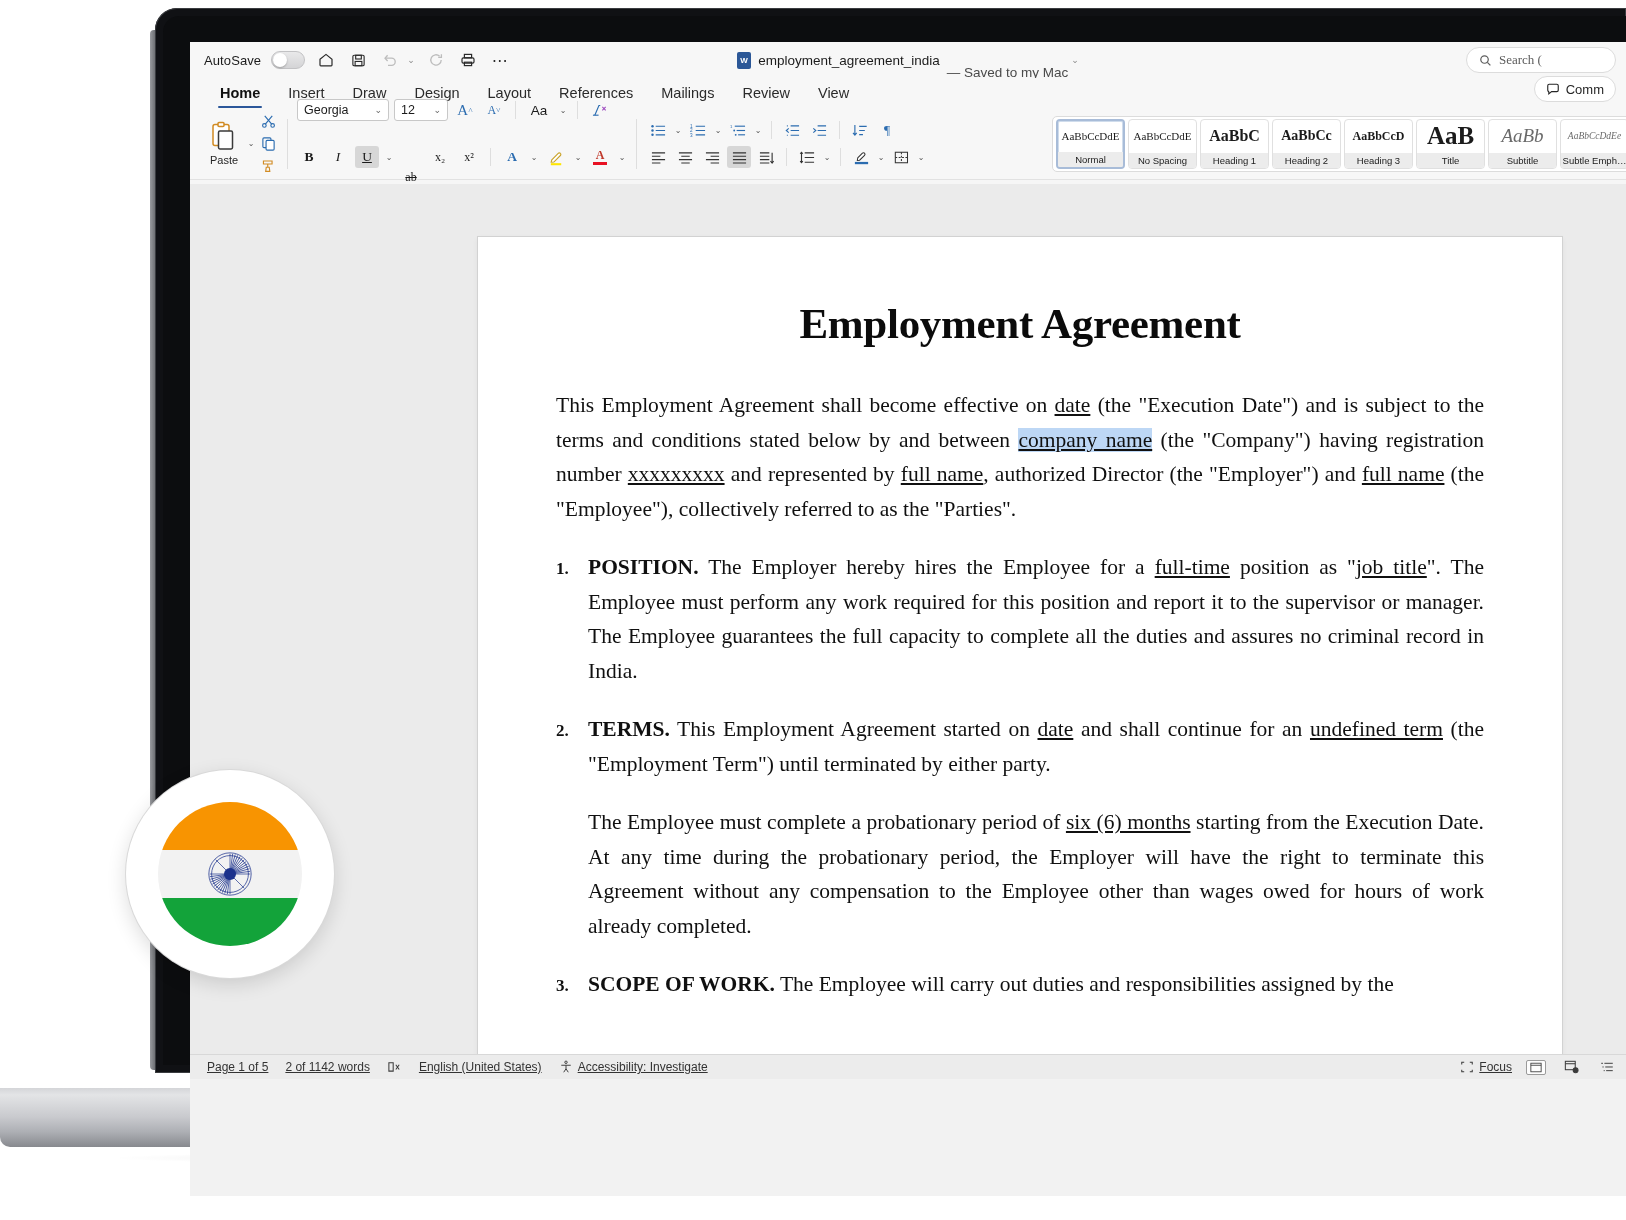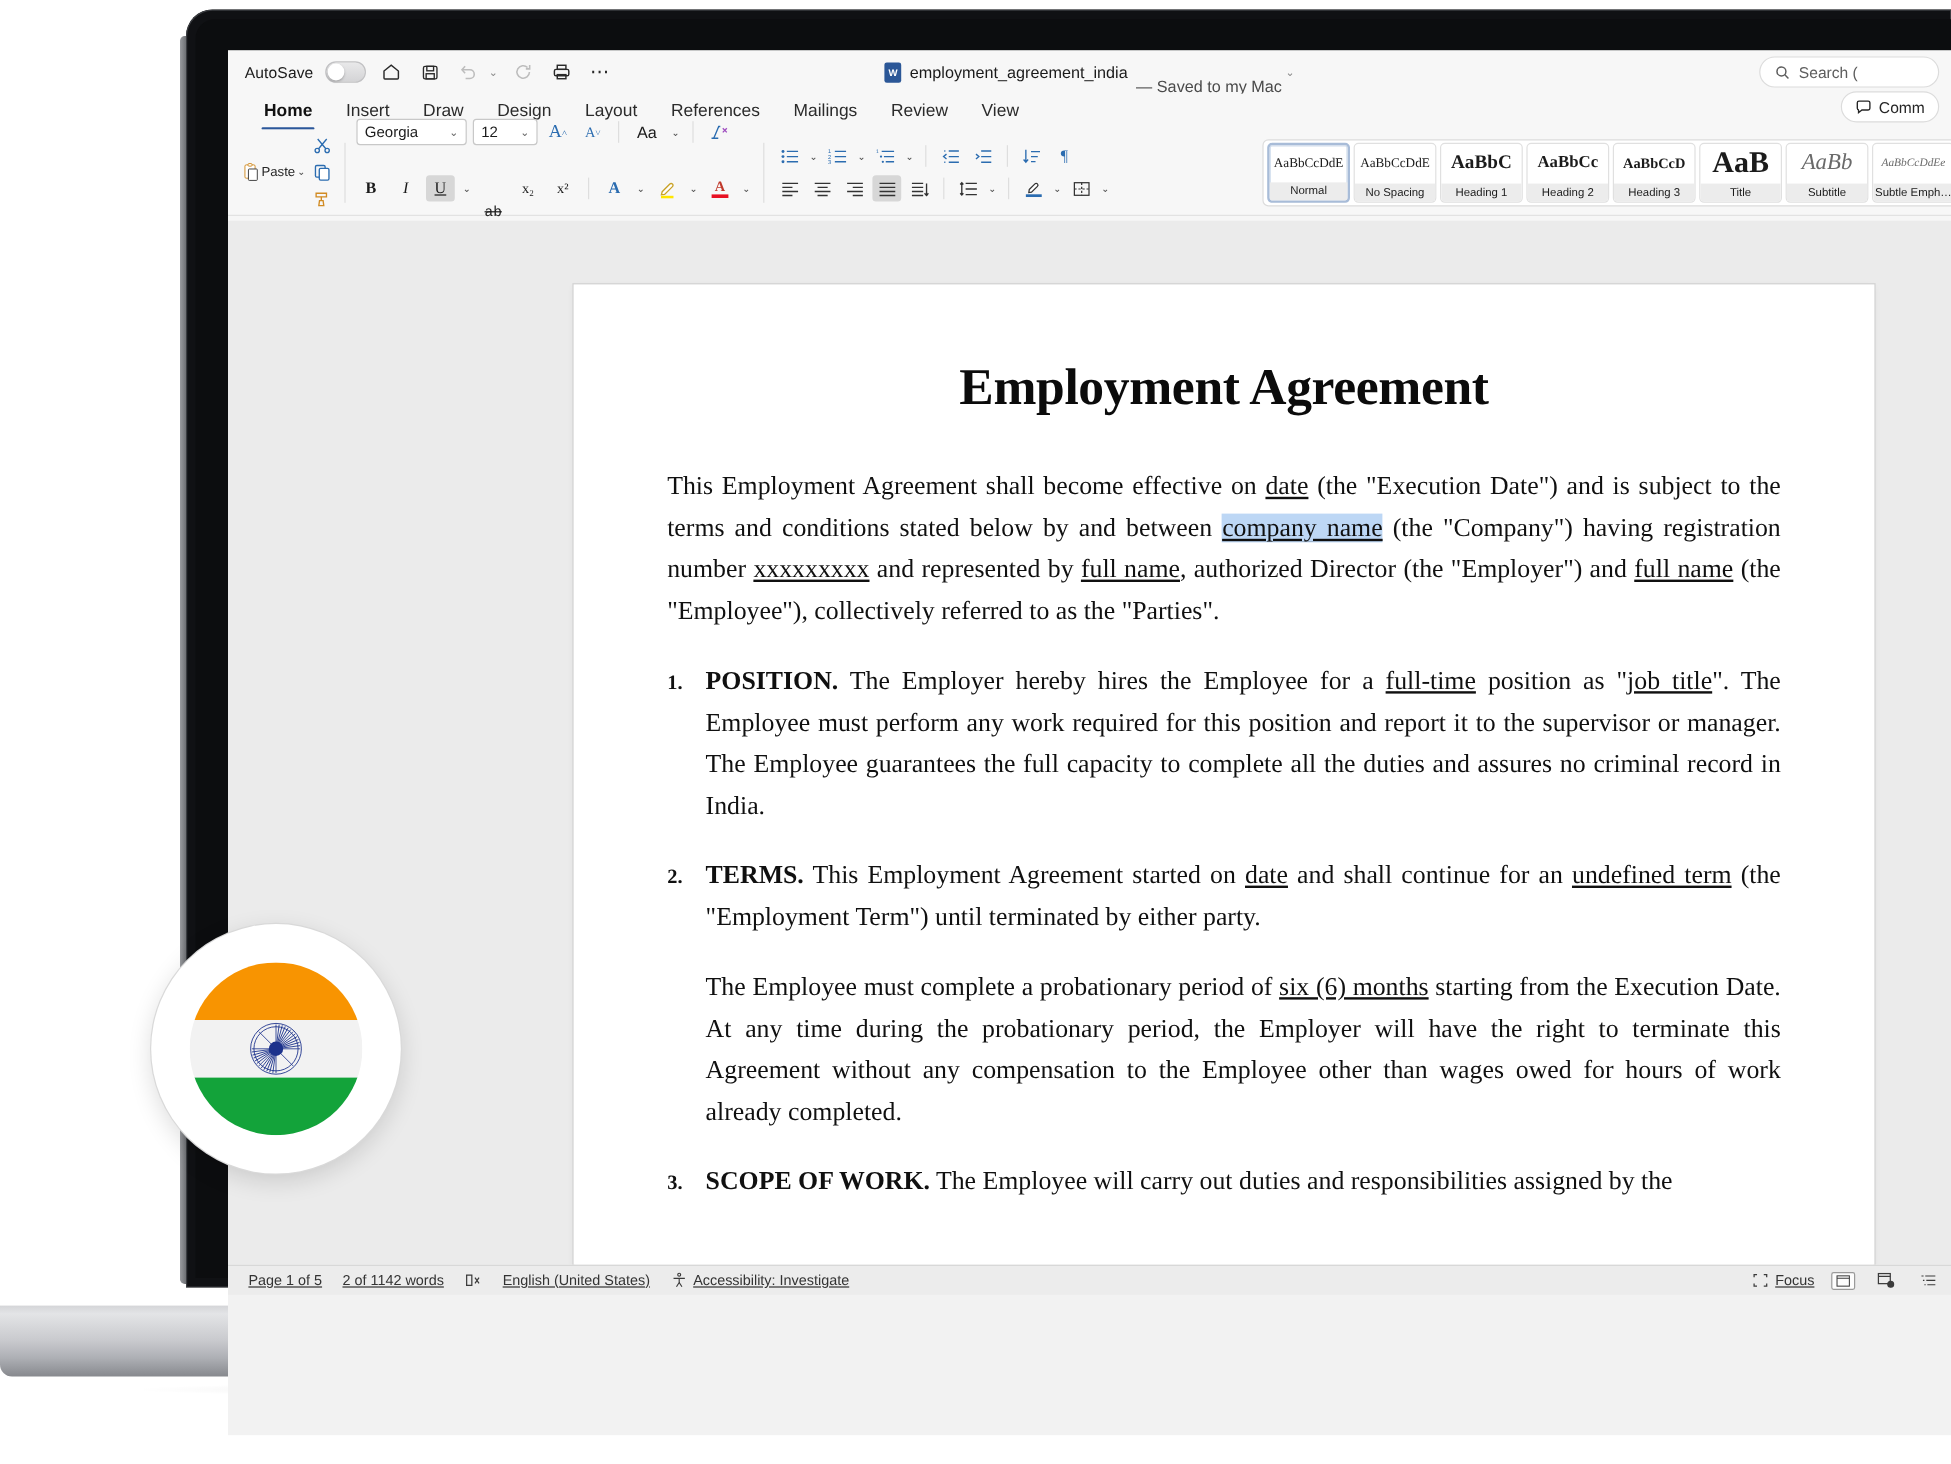--- a/index.html
+++ b/index.html
@@ -91,20 +91,21 @@
     color:#fff; font-size:8px; font-weight:bold;
   }
   .doc-title { font-size:13.5px; color:#1b1b1b; }
   .doc-saved { font-size:13.5px; color:#4a4a4a;margin-top:24px; }
   .tb-right { position:absolute; right:10px; top:5px; display:flex; align-items:center; }
   .search-pill {
     display:flex; align-items:center; gap:7px;
     height:26px; padding:0 12px; border-radius:13px;
     background:#ffffff; border:1px solid #dcdcdc; color:#5d5d5d; font-size:13px;
     min-width: 150px;
+    font-family: Liberation Serif, serif;
   }
 
   
   .ribbon-tabs {
     display:flex; align-items:flex-end; gap:0; height:30px; padding-left:16px; background:#f7f7f7;
     position:relative;
   }
   .rtab {
     font-size:14.5px; color:#2b2b2b; padding: 0 14px; height:28px; line-height:26px;
     position:relative; white-space:nowrap;text-align:right;
@@ -123,21 +124,21 @@
 
   
   .ribbon {
     height: 72px; background:#f7f7f7; display:flex; align-items:center;
     padding-left:12px; position:relative; border-bottom:1px solid #e2e2e2;
   }
   .rgroup { display:flex; align-items:center; height:64px; }
   .rsep { width:1px; height:50px; background:#dedede; margin:0 9px; }
 
   
-  .paste-btn { display:flex; flex-direction:row; align-items:center; width:44px; color:#262626; }
+  .paste-btn { display:flex; flex-direction:column; align-items:center; width:44px; color:#262626; }
   .paste-label { font-size:11px; margin-top:1px; }
   .mini-col { display:flex; flex-direction:column; gap:4px; margin-left:2px; align-items:center; }
   .mini-icon { width:20px; height:18px; display:flex; align-items:center; justify-content:center; color:#3a3a3a;}
 
   
   .font-grid { display:flex; flex-direction:column; gap:5px; }
   .font-row { display:flex; align-items:center; gap:5px; }
   .combo {
     height:22px; border:1px solid #c8c8c8; border-radius:3px; background:#fff;
     display:flex; align-items:center; padding:0 6px; font-size:12.5px; color:#1b1b1b;
@@ -413,21 +414,21 @@
               <div class="tbtn" style="font-family:'Liberation Serif',serif;font-weight:bold;">
                   <span>B</span>
                 </div>
               <div class="tbtn" style="font-family:'Liberation Serif',serif;font-style:italic;">
                   <span>I</span>
                 </div>
               <div class="tbtn active" style="font-family:'Liberation Serif',serif;text-decoration:underline;">
                   <span>U</span>
                 </div>
               <span class="sm-chev">⌄</span>
-              <div class="tbtn" style="font-family:Liberation Mono, monospace;text-decoration:line-through;font-size:12px;margin-top:40px;">
+              <div class="tbtn" style="font-family:Liberation Serif, serif;text-decoration:line-through;font-size:12px;margin-top:40px;">
                   <span>ab</span>
                 </div>
               <div class="tbtn" style="font-family:'Liberation Serif',serif;font-size:12px;">
                   <span>x₂</span>
                 </div>
               <div class="tbtn" style="font-family:'Liberation Serif',serif;font-size:12px;">
                   <span>x²</span>
                 </div>
               <div class="rsep" style="margin:0 4px;height:18px;"></div>
               <div class="tbtn" style="font-family:'Liberation Serif',serif;color:#2b6cb0;font-weight:bold;">

